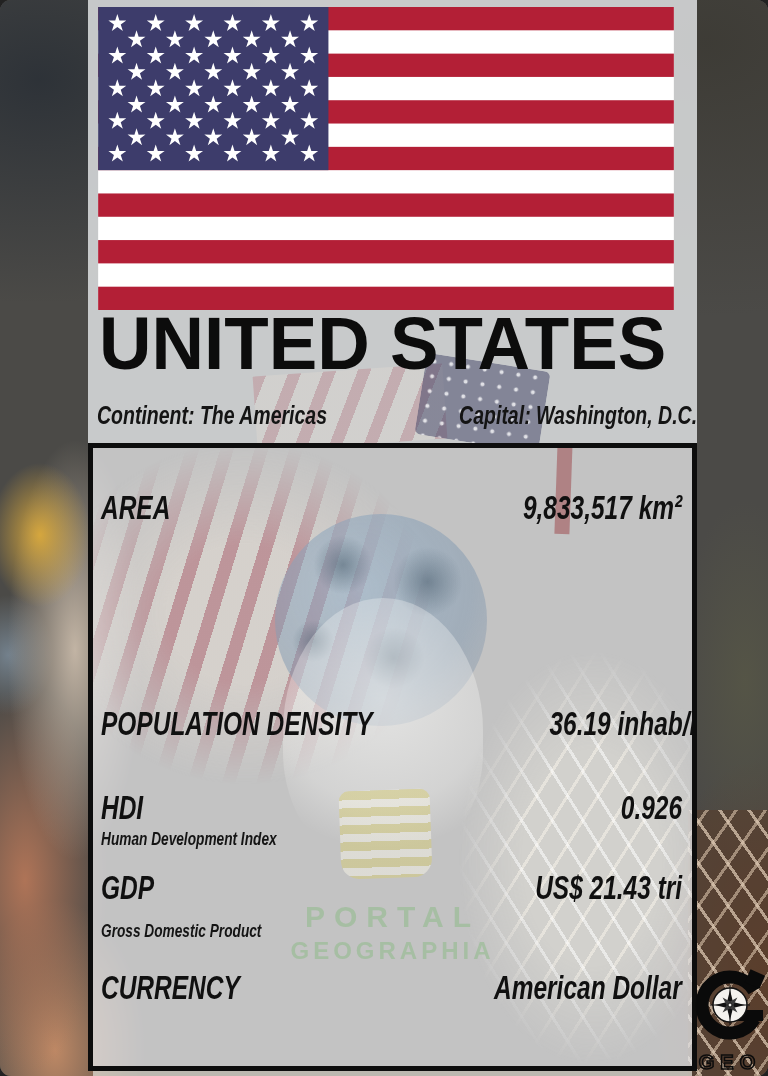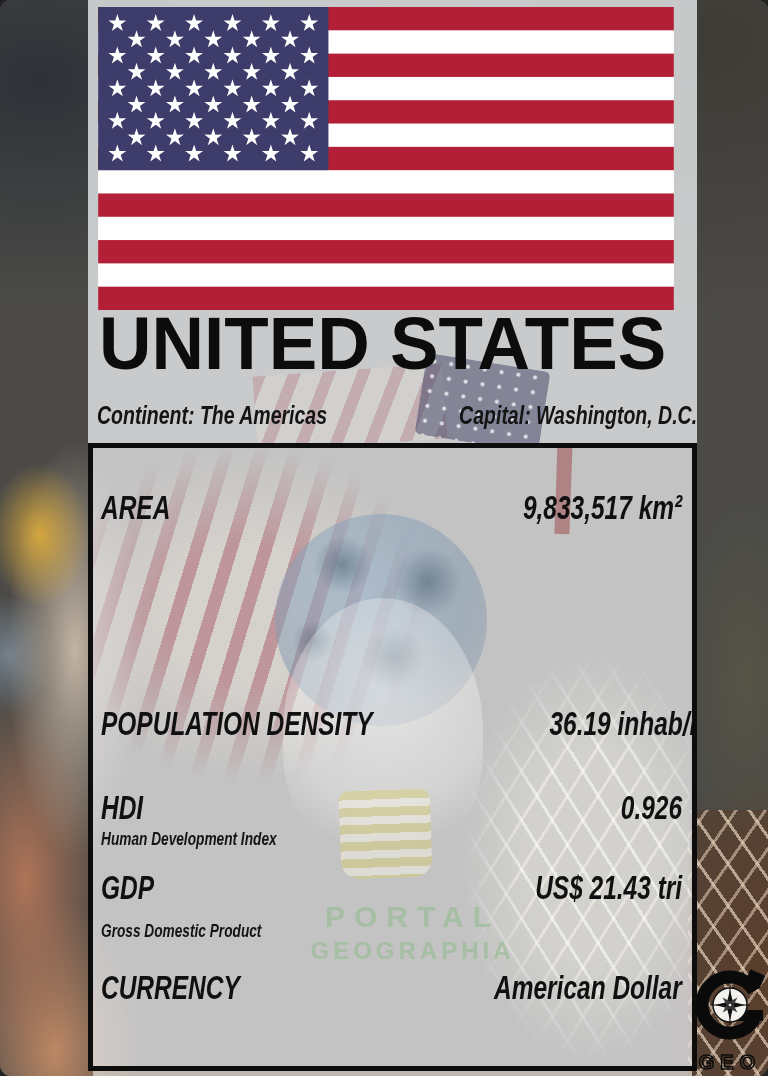--- a/index.html
+++ b/index.html
@@ -103,21 +103,21 @@
     background-color:rgba(246,241,230,.3);
     background-image:
       repeating-linear-gradient(58deg,  rgba(0,0,0,0) 0 10px, rgba(255,255,255,.55) 10px 13px, rgba(0,0,0,0) 13px 26px),
       repeating-linear-gradient(-58deg, rgba(0,0,0,0) 0 10px, rgba(250,245,235,.5) 10px 13px, rgba(0,0,0,0) 13px 26px);
     -webkit-mask-image:radial-gradient(ellipse 70% 65% at 60% 50%, #000 40%, transparent 78%);
             mask-image:radial-gradient(ellipse 70% 65% at 60% 50%, #000 40%, transparent 78%);
   }
   .watermark {
     position:absolute; left:50%; top:452px; transform:translateX(-50%);
     text-align:center; font-weight:bold; color:rgba(148,188,143,.62);
-    line-height:34px; white-space:nowrap;margin-left:20px;
+    line-height:34px; white-space:nowrap;
   }
   .watermark .wm1 { font-size:30px; letter-spacing:9px; }
   .watermark .wm2 { font-size:24px; letter-spacing:4px; }
   
   .stat-row {
     position:absolute; left:8px; right:10px; height:42px;
     display:flex; justify-content:space-between; align-items:flex-start;
   }
   .stat-label, .stat-value {
     font-size:34px; font-weight:bold; font-style:italic; color:#101010;

